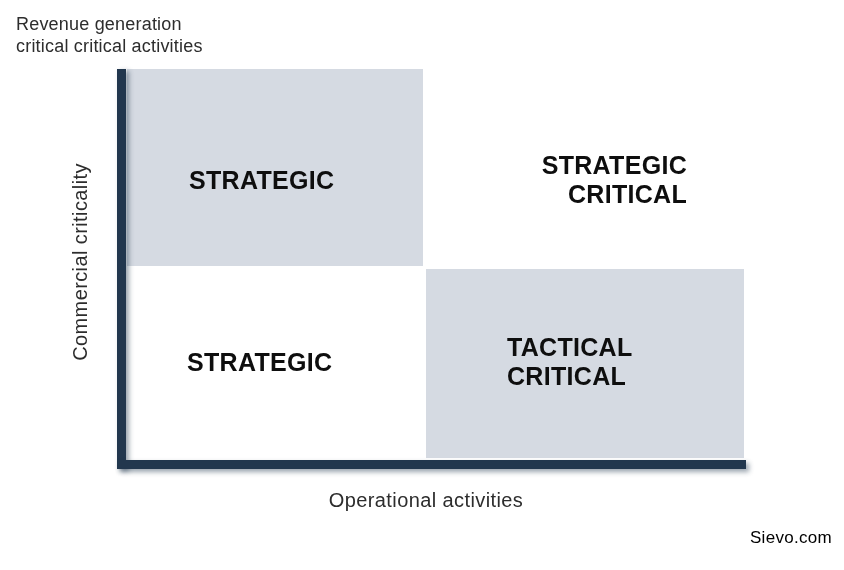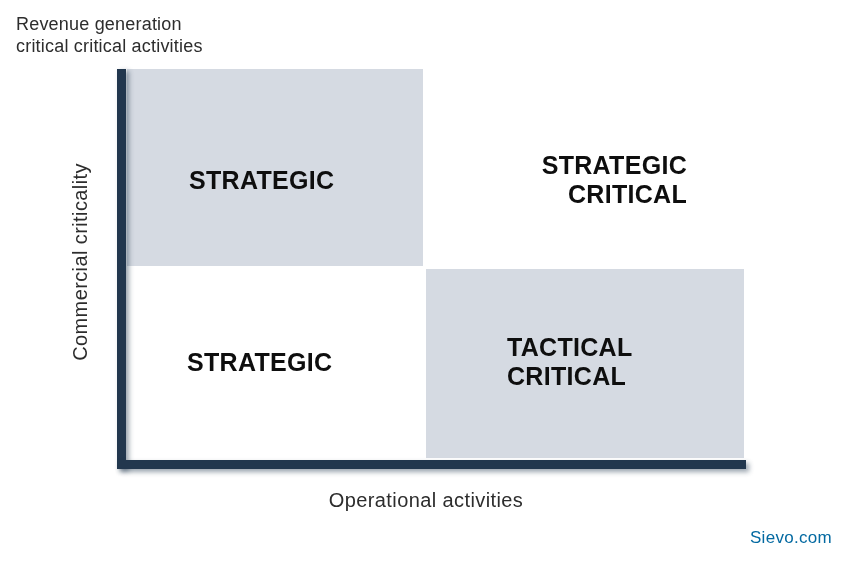--- a/index.html
+++ b/index.html
@@ -59,21 +59,21 @@
     white-space:nowrap;
   }
   .x-axis-title{
     position:absolute;left:426px;top:489px;transform:translateX(-50%);
     color:var(--annotation);font-size:20px;font-weight:400;letter-spacing:0.4px;
     white-space:nowrap;
   }
   
   .brand{
     position:absolute;right:12px;top:528px;
-    color:#0369a1;font-size:17px;font-weight:400;letter-spacing:0.3px;
+    color:#000000;font-size:17px;font-weight:400;letter-spacing:0.3px;
   }
 </style>
 </head>
 <body>
 
 <div class="canvas">
 
   <div class="annotation revenue">
     <div>Revenue generation</div>
     <div>critical critical activities</div>

